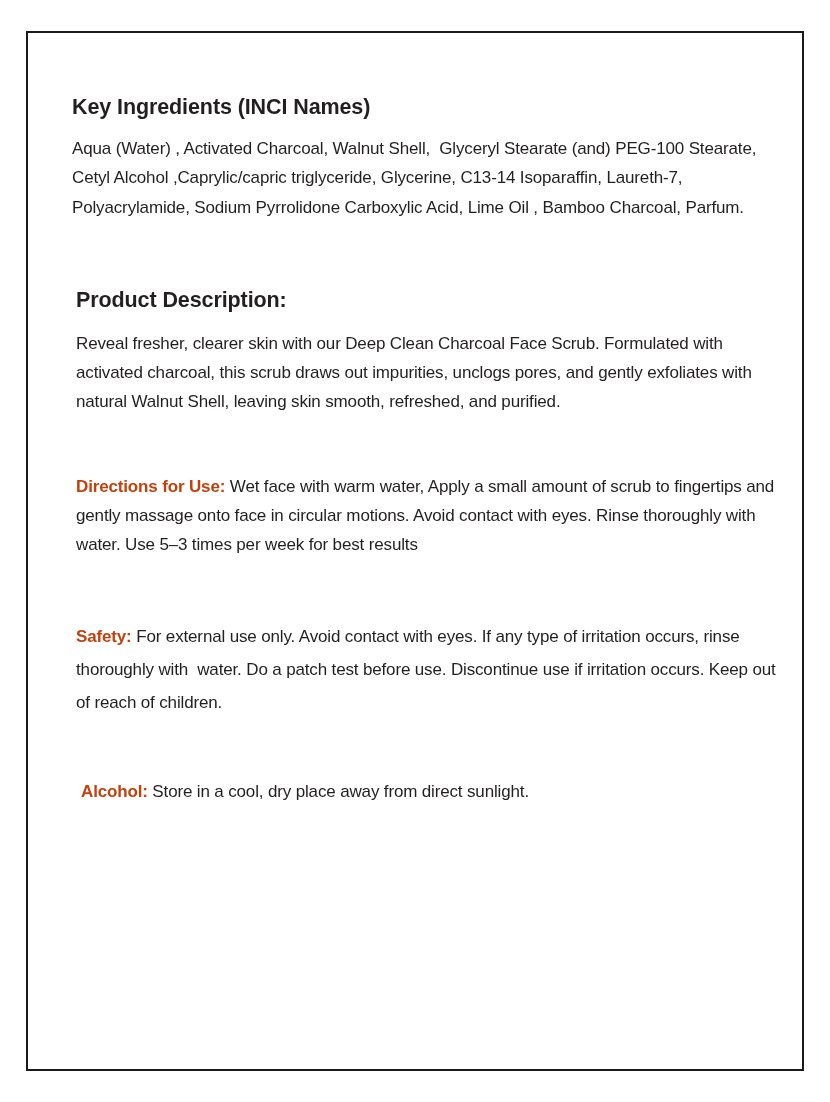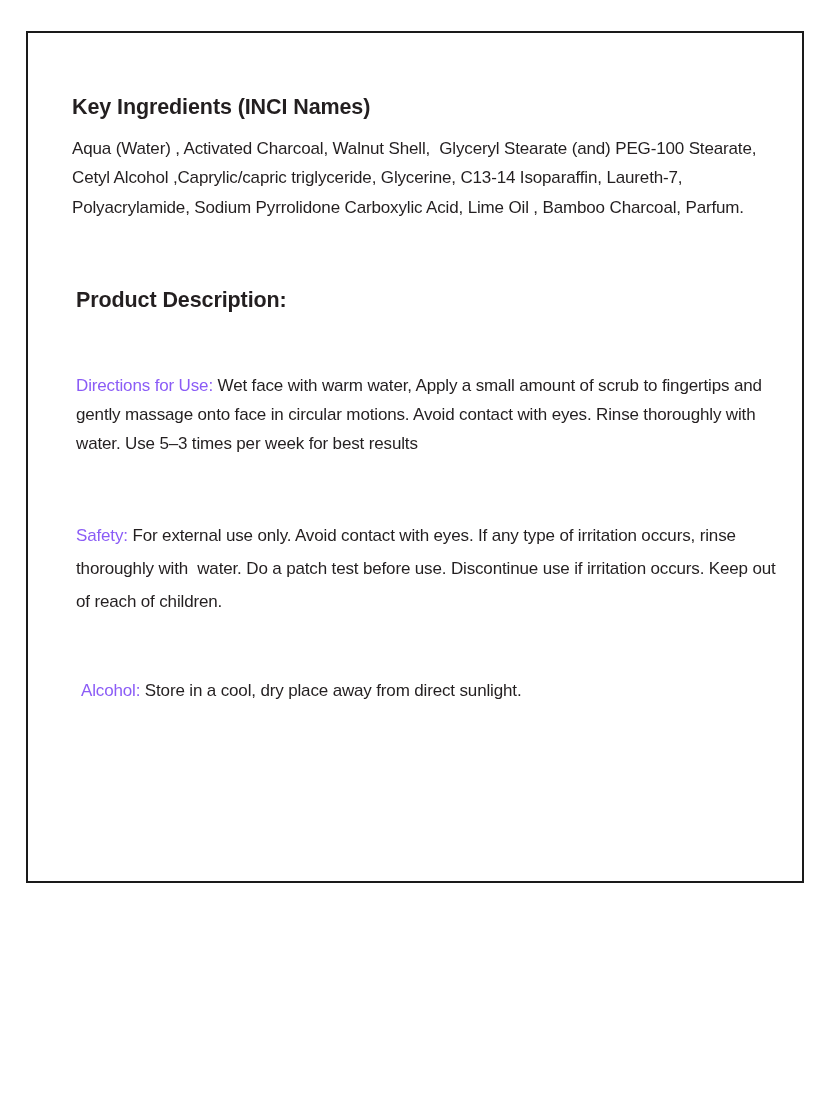--- a/index.html
+++ b/index.html
@@ -21,21 +21,21 @@
     background: #ffffff;
     overflow: hidden;
   }
 
   
   .frame {
     position: absolute;
     left: 26px;
     top: 31px;
     width: 778px;
-    height: 852px;
+    height: 1040px;
     border: 2px solid #1a1a1a;
     box-sizing: border-box;
     background: #ffffff;
   }
 
   .content {
     position: absolute;
     left: 0;
     top: 0;
     width: 100%;
@@ -58,22 +58,22 @@
     font-size: 17px;
     font-weight: 400;
     color: #231f20;
     letter-spacing: -0.15px;
     line-height: 29px;
     margin: 0;
     white-space: pre-wrap;
   }
 
   .inline-heading {
-    font-weight: normal;
-    color: #8b5cf6;
+    font-weight: bold;
+    color: #c2410c;
     text-align: right;
   }
 
   
   .sec {
     margin: 0;
   }
 
   #sec-ingredients {
     margin-left: 0px;
@@ -122,20 +122,21 @@
   <div class="frame">
     <div class="content">
 
       <div class="sec" id="sec-ingredients">
         <h2 class="sec-heading">Key Ingredients (INCI Names)</h2>
         <p class="body-text">Aqua (Water) , Activated Charcoal, Walnut Shell,  Glyceryl Stearate (and) PEG-100 Stearate, Cetyl Alcohol ,Caprylic/capric triglyceride, Glycerine, C13-14 Isoparaffin, Laureth-7, Polyacrylamide, Sodium Pyrrolidone Carboxylic Acid, Lime Oil , Bamboo Charcoal, Parfum.</p>
       </div>
 
       <div class="sec" id="sec-description">
         <h2 class="sec-heading">Product Description:</h2>
+        <p class="body-text">Reveal fresher, clearer skin with our Deep Clean Charcoal Face Scrub. Formulated with activated charcoal, this scrub draws out impurities, unclogs pores, and gently exfoliates with natural Walnut Shell, leaving skin smooth, refreshed, and purified.</p>
       </div>
 
       <div class="sec" id="sec-directions">
         <p class="body-text"><span class="inline-heading">Directions for Use:</span><span> Wet face with warm water, Apply a small amount of scrub to fingertips and gently massage onto face in circular motions. Avoid contact with eyes. Rinse thoroughly with water. Use 5–3 times per week for best results</span></p>
       </div>
 
       <div class="sec" id="sec-safety">
         <p class="body-text"><span class="inline-heading">Safety:</span><span> For external use only. Avoid contact with eyes. If any type of irritation occurs, rinse thoroughly with  water. Do a patch test before use. Discontinue use if irritation occurs. Keep out of reach of children.</span></p>
       </div>
 

